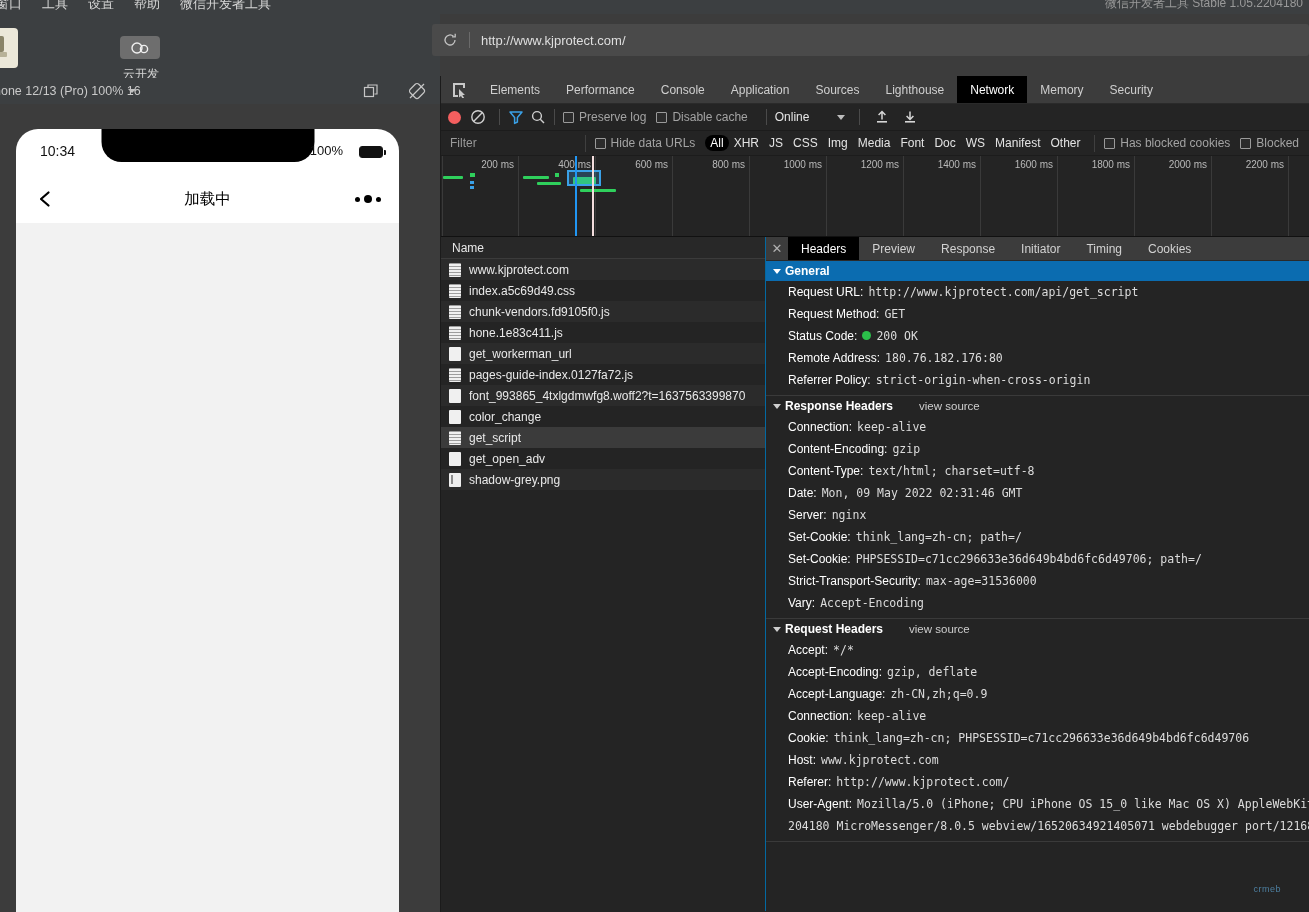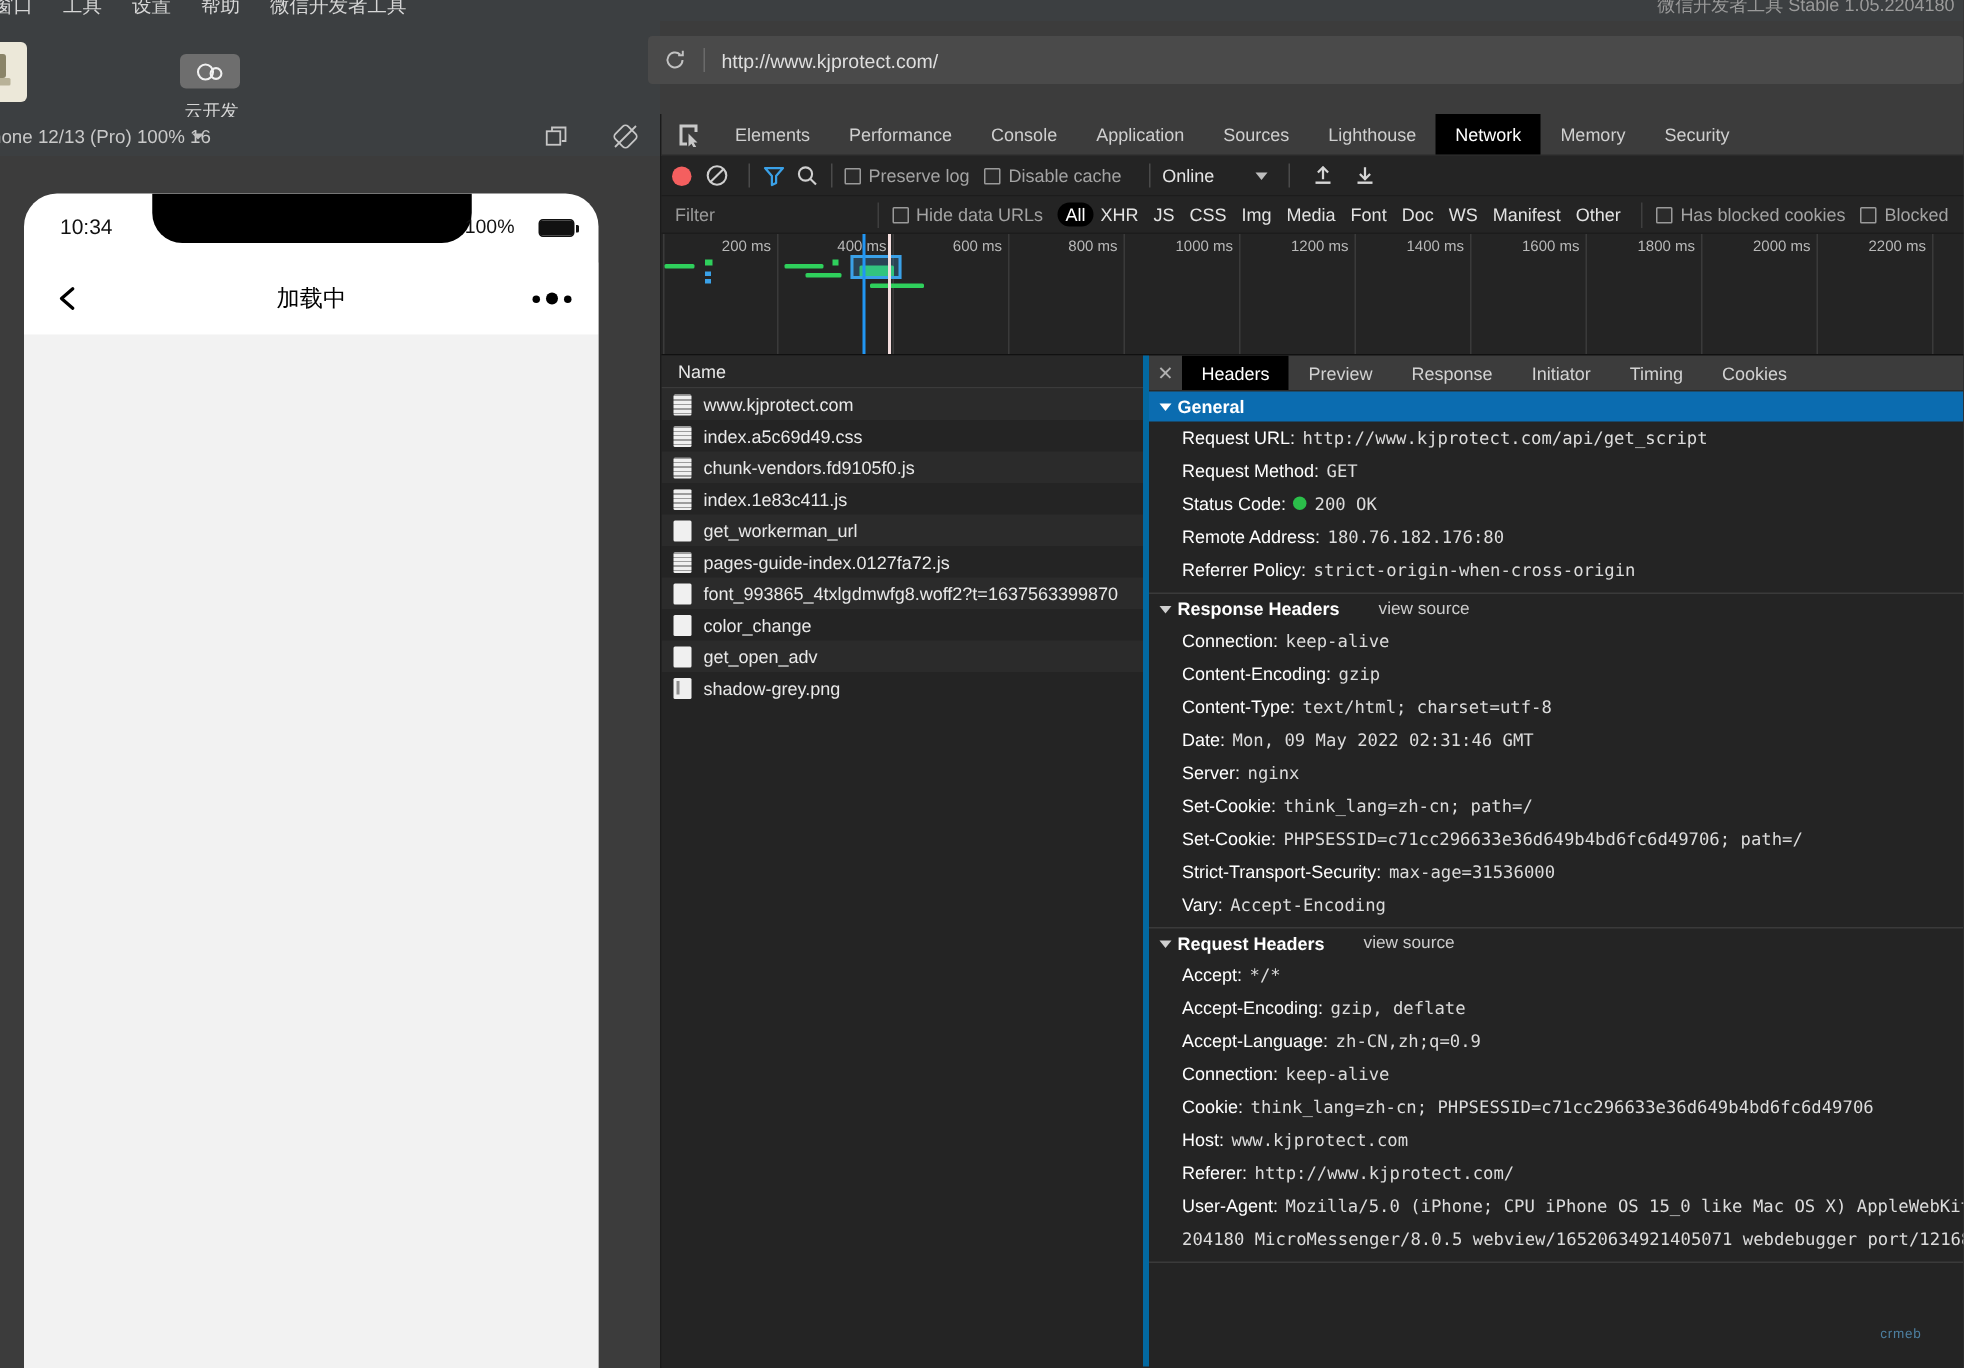--- a/index.html
+++ b/index.html
@@ -225,21 +225,21 @@
   .ov-sq { position: absolute; background: #2fd05c; }
   .ov-sel {
     position: absolute; top: 14px; height: 16px;
     border: 2px solid #3aa1e8; background: rgba(58,161,232,.25);
   }
   .ov-line { position: absolute; top: 0; bottom: 0; width: 1.5px; }
 
   
   .dt-split { position: relative; height: 674px; display: flex; }
   .req-panel {
-    width: 325px; background: #242424; border-right: 4px solid #0369a1;
+    width: 325px; background: #242424; border-right: 1px solid #0369a1;
     overflow: hidden;
   }
   .req-head {
     height: 22px; background: #282828; border-bottom: 1px solid #3b3b3b;
     display: flex; align-items: center; padding-left: 11px;
     font-size: 12px; color: #e8e8e8;
   }
   .req-row {
     height: 21px; display: flex; align-items: center; padding-left: 8px;
     font-size: 12px; color: #e9e9e9; white-space: nowrap;
@@ -525,37 +525,41 @@
         <div class="req-row">
             <span class="doc-ic lined"></span>
             <span>index.a5c69d49.css</span>
           </div>
         <div class="req-row">
             <span class="doc-ic lined"></span>
             <span>chunk-vendors.fd9105f0.js</span>
           </div>
         <div class="req-row">
             <span class="doc-ic lined"></span>
-            <span>index.1e83c411.js</span>
+            <span>hone.1e83c411.js</span>
           </div>
         <div class="req-row">
             <span class="doc-ic"></span>
             <span>get_workerman_url</span>
           </div>
         <div class="req-row">
             <span class="doc-ic lined"></span>
             <span>pages-guide-index.0127fa72.js</span>
           </div>
         <div class="req-row">
             <span class="doc-ic"></span>
             <span>font_993865_4txlgdmwfg8.woff2?t=1637563399870</span>
           </div>
         <div class="req-row">
             <span class="doc-ic"></span>
             <span>color_change</span>
+          </div>
+        <div class="req-row sel">
+            <span class="doc-ic lined"></span>
+            <span>get_script</span>
           </div>
         <div class="req-row">
             <span class="doc-ic"></span>
             <span>get_open_adv</span>
           </div>
         <div class="req-row">
             <span class="doc-ic img"></span>
             <span>shadow-grey.png</span>
           </div>
       </div>

